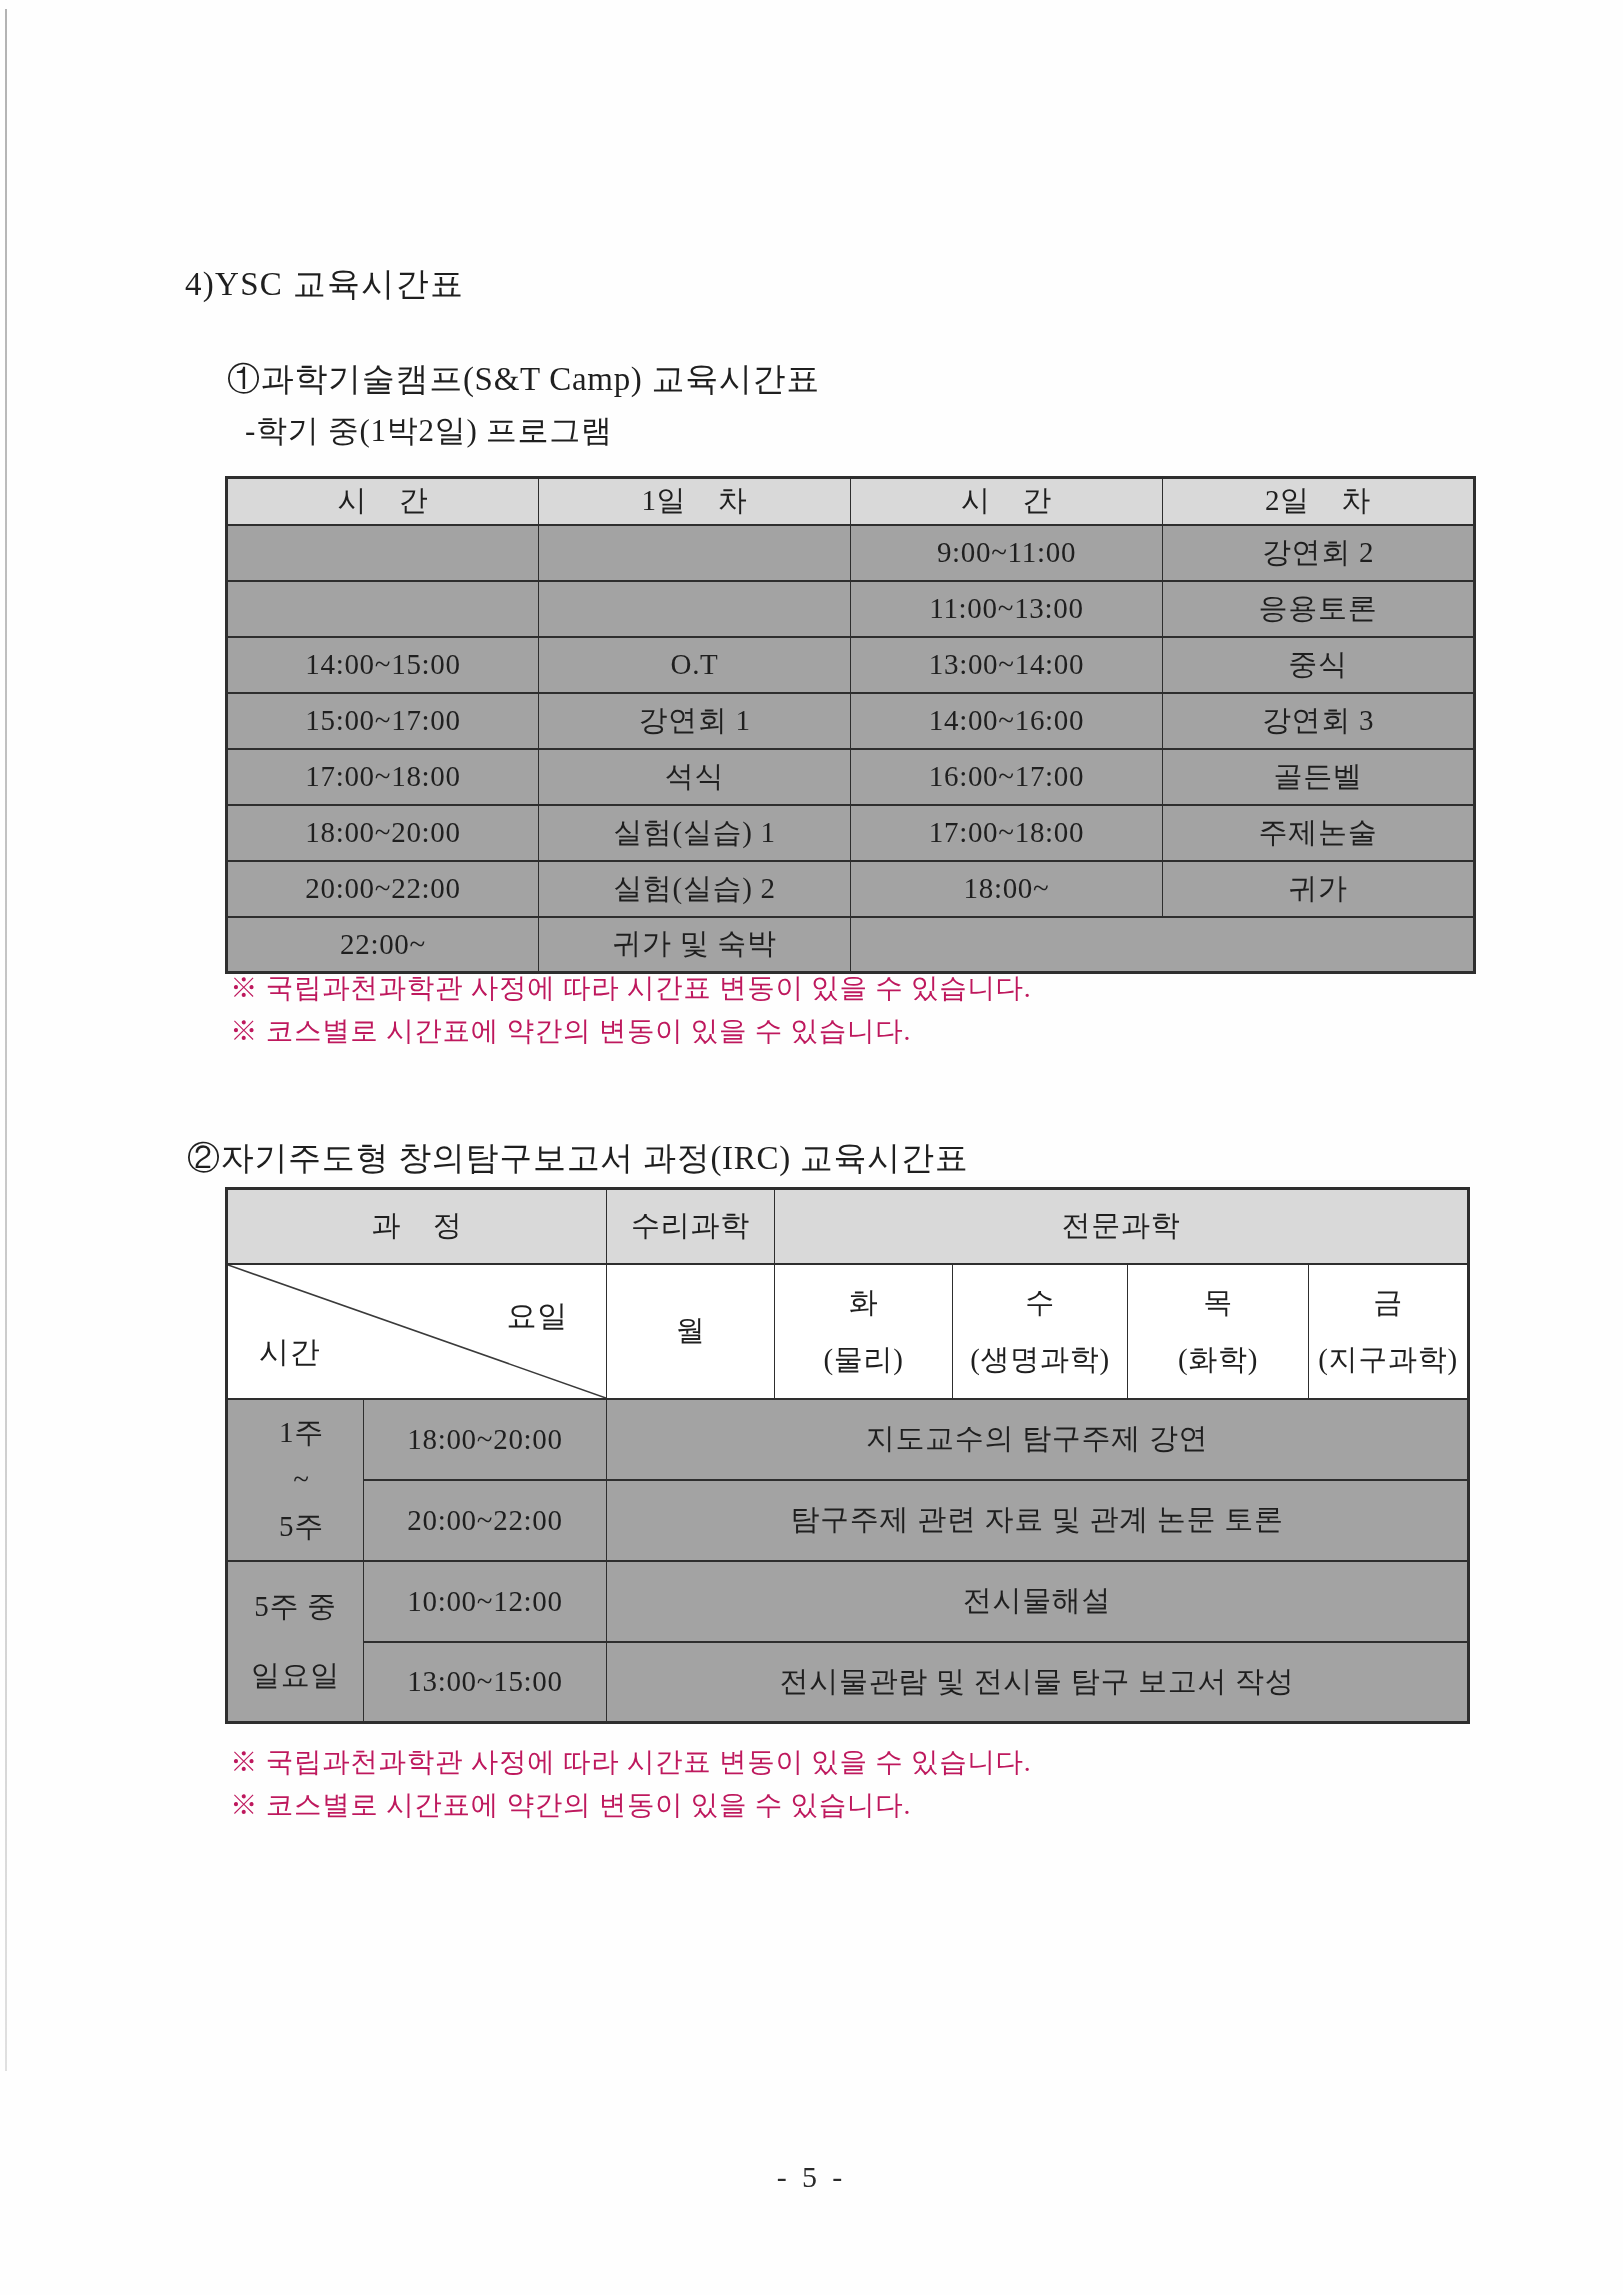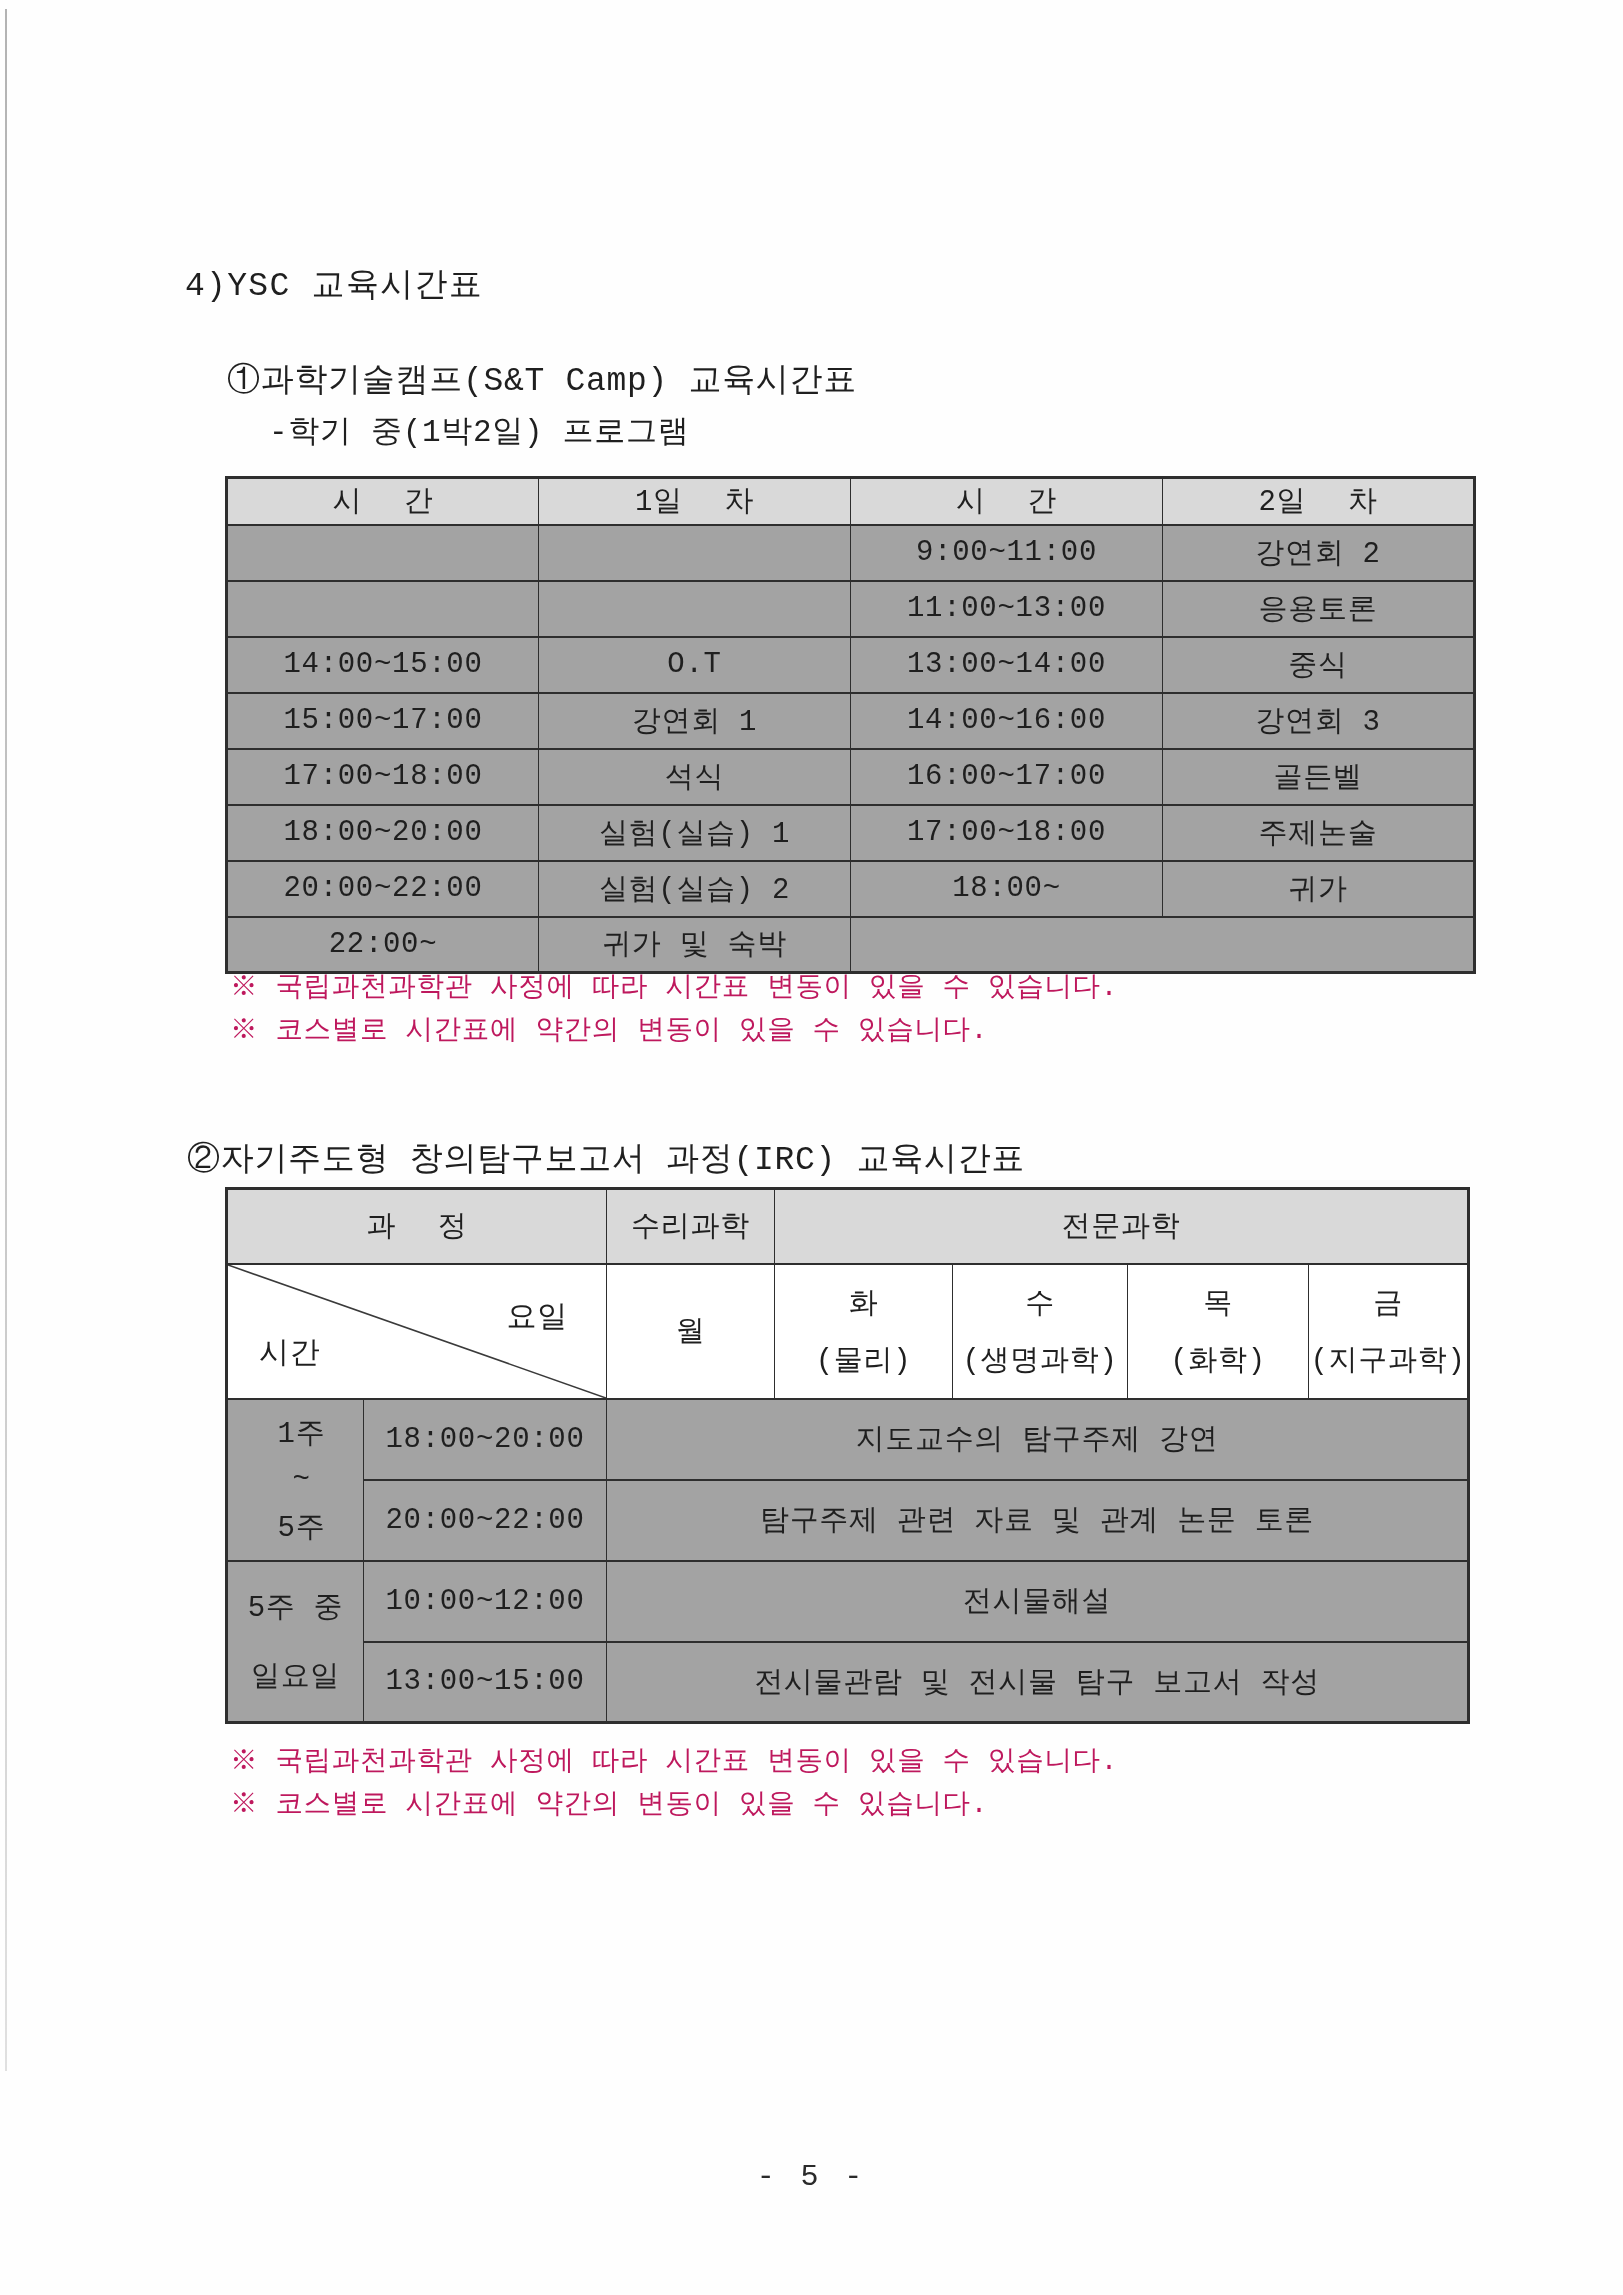--- a/index.html
+++ b/index.html
@@ -1,33 +1,33 @@
 <!DOCTYPE html>
 <html style="font-size:10.5px"><head>
 <meta charset="utf-8">
 <style>
   * { margin:0; padding:0; box-sizing:border-box; }
   html,body { background:#ffffff; }
   .page {
     position:relative;
     width:1623px; height:2295px;
     background:#fefefe;
-    font-family:Liberation Mono, monospace;
+    font-family:Liberation Serif, serif;
     color:#1f1f1f;
     overflow:hidden;
   }
   .scan-artifact {
     position:absolute; left:5.2px; top:9.2px;
     width:2px; height:2062px;
     background:linear-gradient(#9a9a9a, #b8b8b8 60%, #d6d6d6);
     opacity:.75;
   }
   .h-main { position:absolute; left:185px; top:262px; font-size:33px; font-weight:500; letter-spacing:1.3px; }
   .h-sec1 { position:absolute; left:227px; top:357px; font-size:33px; font-weight:500; letter-spacing:0.7px; }
-  .h-sec1-sub { position:absolute; left:245px; top:410px; font-size:31px; font-weight:500; letter-spacing:0.7px;margin-left:24px; }
+  .h-sec1-sub { position:absolute; left:245px; top:410px; font-size:31px; font-weight:500; letter-spacing:0.7px; }
   .h-sec2 { position:absolute; left:187px; top:1136px; font-size:33px; font-weight:500; letter-spacing:0.7px; }
 
   table { border-collapse:collapse; table-layout:fixed; }
   .sched { position:absolute; border:3.3px solid #2e2e2e; background:#a3a3a3; }
   .sched th, .sched td {
     border:solid #2e2e2e; border-width:2.6px 1.3px;
     text-align:center; vertical-align:middle;
     font-size:29px; font-weight:400; letter-spacing:0.7px;
     overflow:hidden;
   }

